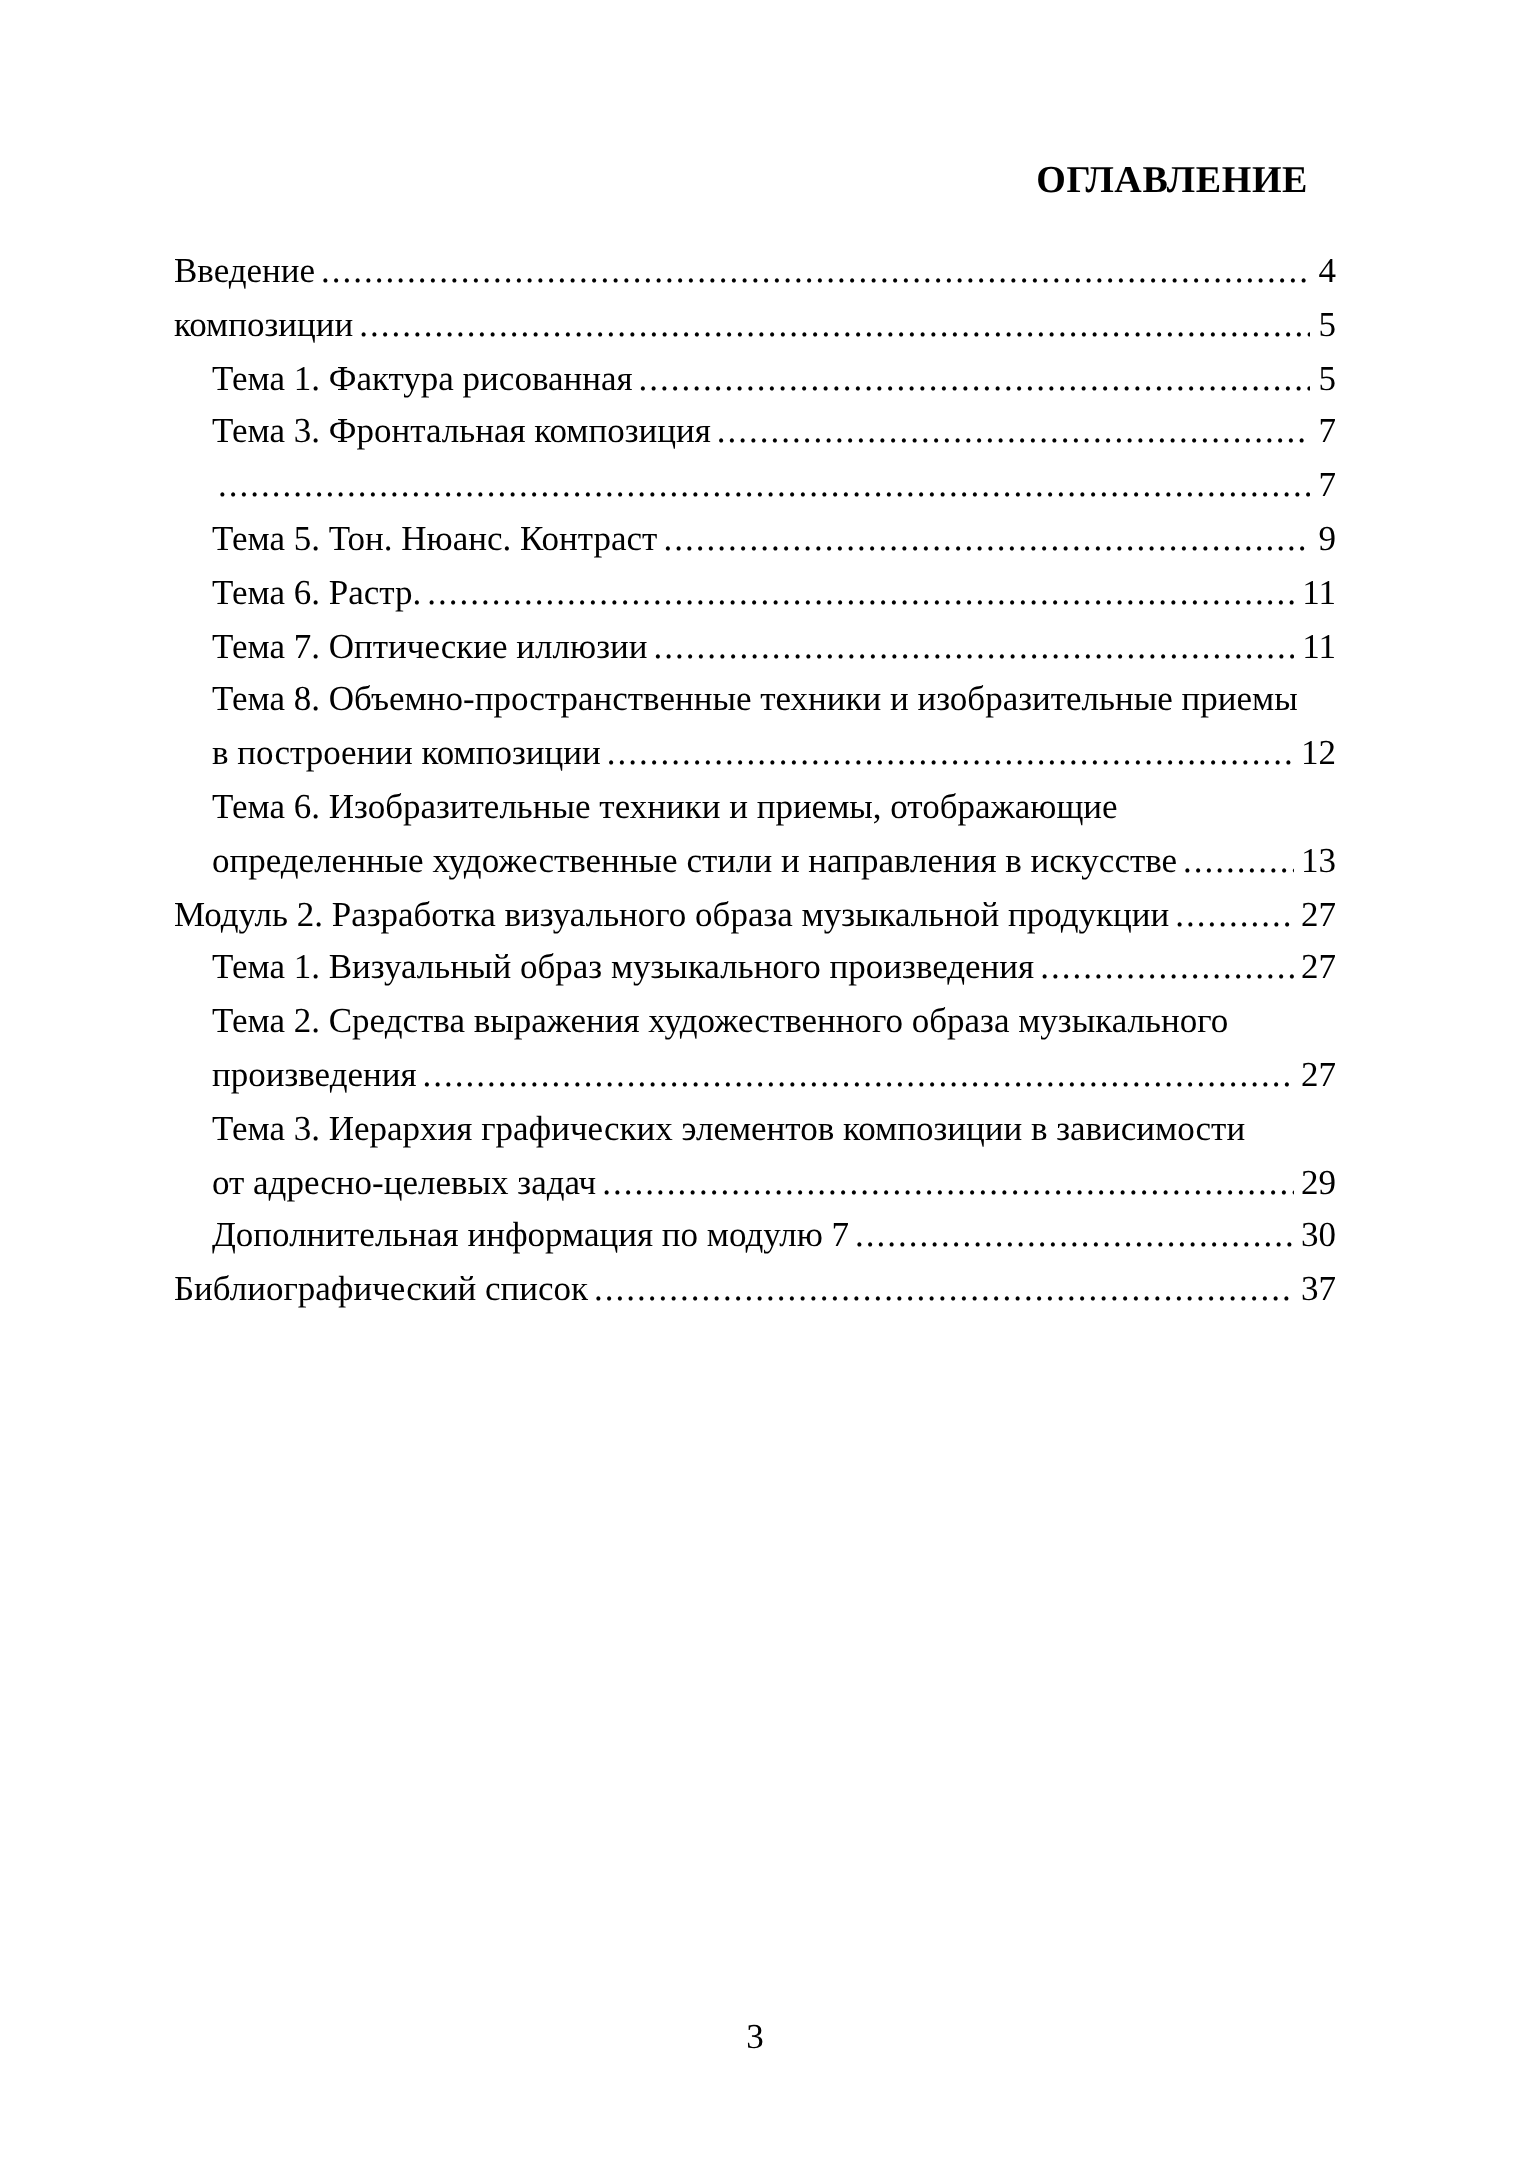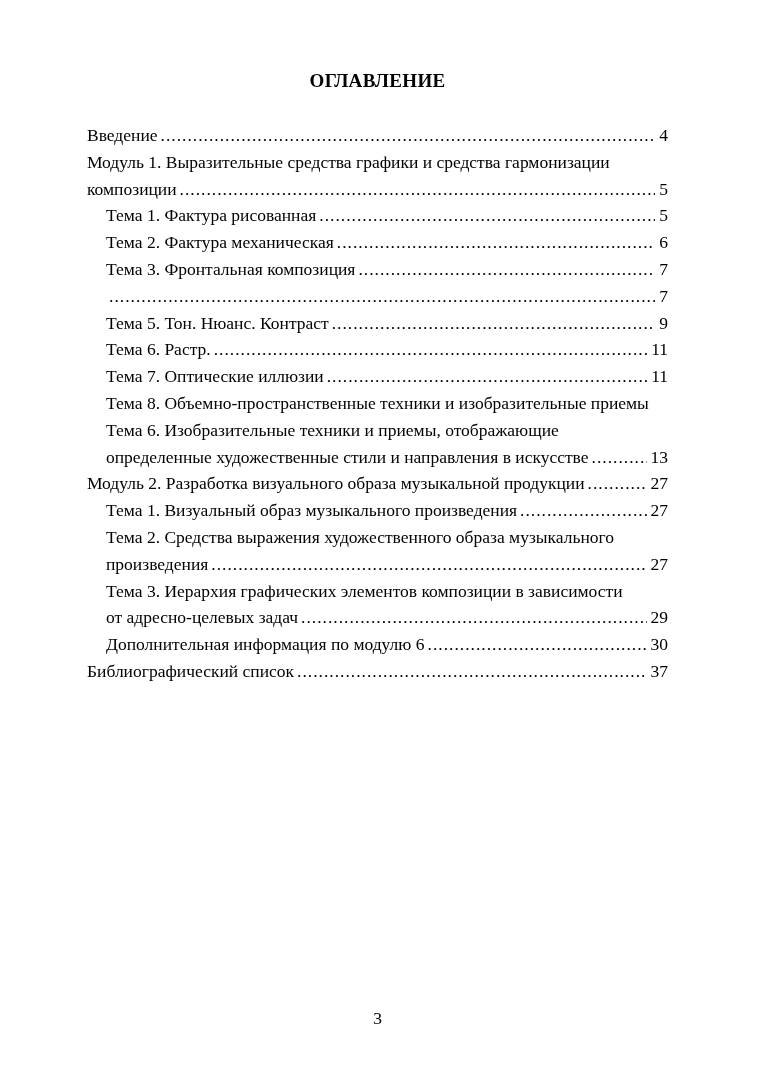--- a/index.html
+++ b/index.html
@@ -18,22 +18,22 @@
   .page {
     position: absolute;
     inset: 0;
     background: #ffffff;
   }
   .doc-title {
     position: absolute;
     top: 66px;
     left: 87px;
     right: 95px;
-    margin: 4px;
-    text-align: center;
+    margin: 14px;
+    text-align: right;
     font-size: 19px;
     font-weight: bold;
     letter-spacing: 0.3px;
     white-space: nowrap;
   }
   .toc {
     position: absolute;
     top: 122px;
     left: 87px;
     right: 95px;
@@ -89,44 +89,34 @@
   <div class="toc" id="toc">
       <div class="toc-entry">
         <div class="toc-line">
           <span class="toc-text">Введение</span>
           <span class="leader"></span>
           <span class="page-num">4</span>
         </div>
       </div>
       <div class="toc-entry">
         <div class="toc-line">
-          <span class="toc-text">Модуль 1. Выразительные средства графики и средства гармонизации</span>
-        </div>
-        <div class="toc-line">
           <span class="toc-text">композиции</span>
           <span class="leader"></span>
           <span class="page-num">5</span>
         </div>
       </div>
       <div class="toc-entry indent">
         <div class="toc-line">
           <span class="toc-text">Тема 1. Фактура рисованная</span>
           <span class="leader"></span>
           <span class="page-num">5</span>
         </div>
       </div>
       <div class="toc-entry indent">
         <div class="toc-line">
-          <span class="toc-text">Тема 2. Фактура механическая</span>
-          <span class="leader"></span>
-          <span class="page-num">6</span>
-        </div>
-      </div>
-      <div class="toc-entry indent">
-        <div class="toc-line">
           <span class="toc-text">Тема 3. Фронтальная композиция</span>
           <span class="leader"></span>
           <span class="page-num">7</span>
         </div>
       </div>
       <div class="toc-entry indent">
         <div class="toc-line">
           <span class="leader"></span>
           <span class="page-num">7</span>
         </div>
@@ -149,20 +139,25 @@
         <div class="toc-line">
           <span class="toc-text">Тема 7. Оптические иллюзии</span>
           <span class="leader"></span>
           <span class="page-num">11</span>
         </div>
       </div>
       <div class="toc-entry indent">
         <div class="toc-line">
           <span class="toc-text">Тема 8. Объемно-пространственные техники и изобразительные приемы</span>
         </div>
+        <div class="toc-line">
+          <span class="toc-text">в построении композиции</span>
+          <span class="leader"></span>
+          <span class="page-num">12</span>
+        </div>
       </div>
       <div class="toc-entry indent">
         <div class="toc-line">
           <span class="toc-text">Тема 6. Изобразительные техники и приемы, отображающие</span>
         </div>
         <div class="toc-line">
           <span class="toc-text">определенные художественные стили и направления в искусстве</span>
           <span class="leader"></span>
           <span class="page-num">13</span>
         </div>
@@ -196,21 +191,21 @@
           <span class="toc-text">Тема 3. Иерархия графических элементов композиции в зависимости</span>
         </div>
         <div class="toc-line">
           <span class="toc-text">от адресно-целевых задач</span>
           <span class="leader"></span>
           <span class="page-num">29</span>
         </div>
       </div>
       <div class="toc-entry indent">
         <div class="toc-line">
-          <span class="toc-text">Дополнительная информация по модулю 6</span>
+          <span class="toc-text">Дополнительная информация по модулю 7</span>
           <span class="leader"></span>
           <span class="page-num">30</span>
         </div>
       </div>
       <div class="toc-entry">
         <div class="toc-line">
           <span class="toc-text">Библиографический список</span>
           <span class="leader"></span>
           <span class="page-num">37</span>
         </div>

